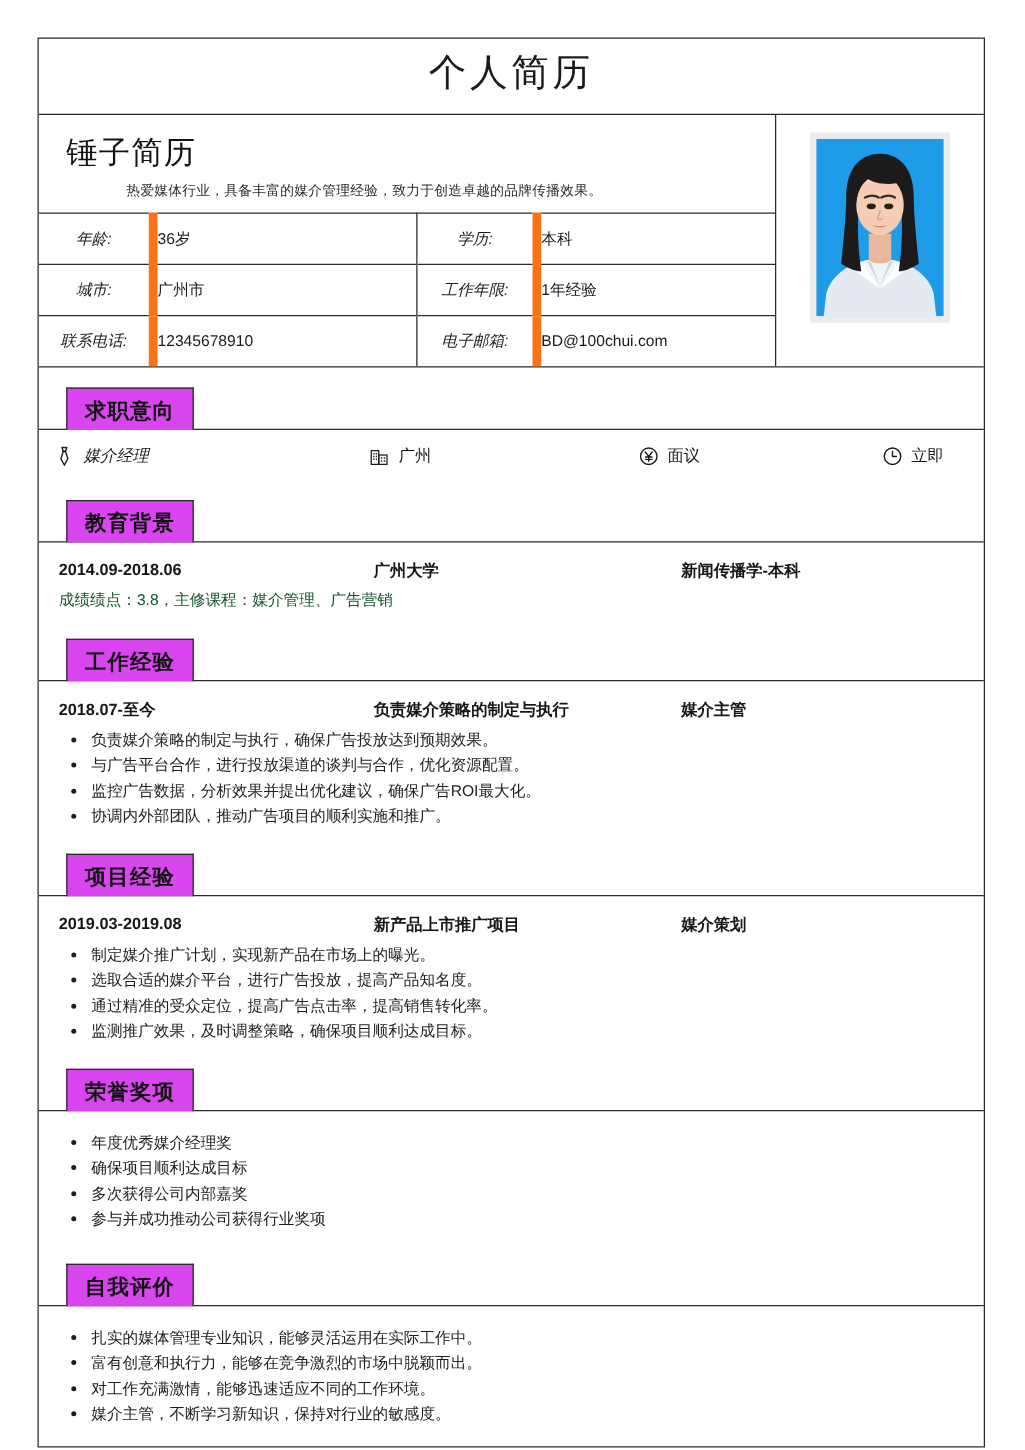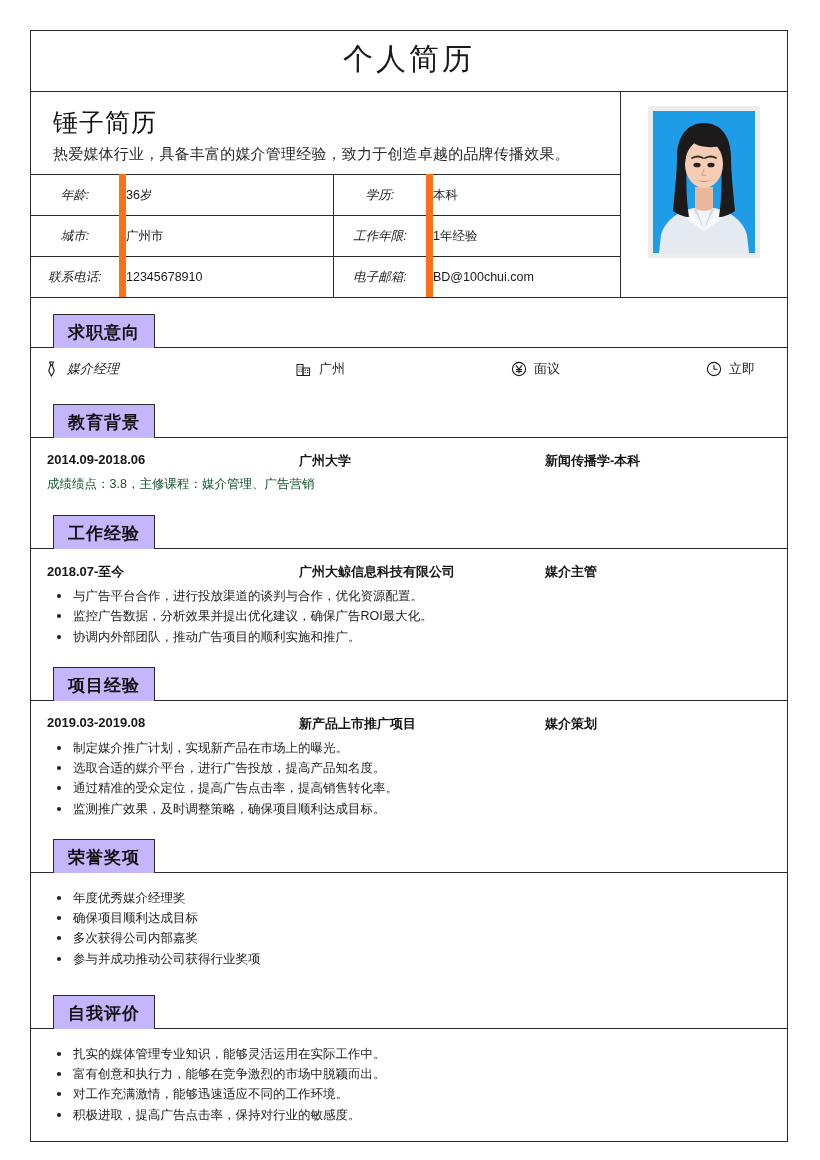--- a/index.html
+++ b/index.html
@@ -53,24 +53,25 @@
     padding: 14px 0 10px 22px;
   }
   .ident .name {
     font-size: 25px;
     font-weight: 400;
     color: #121212;
     line-height: 1.3;
     letter-spacing: 1px;
   }
   .ident .tagline {
-    font-size: 15px;
+    font-size: 11px;
     color: #2a2a2a;
     margin-top: 7px;
     letter-spacing: .2px;
+    margin-left: 48px;
   }
 
   table.info {
     border-collapse: collapse;
     width: 100%;
     table-layout: fixed;
   }
   table.info td {
     border-top: 1px solid #2b2b2b;
     height: 40px;
@@ -126,21 +127,21 @@
     height: 0;
     border-bottom: 1.6px solid #2b2b2b;
   }
   .sec-tab {
     position: absolute;
     left: 22px;
     bottom: 0;
     height: 34px;
     border: 1.6px solid #2b2b2b;
     border-bottom: none;
-    background: #c4b5fd;
+    background: #d946ef;
     padding: 0 14px;
     display: flex;
     align-items: center;
     box-sizing: border-box;
   }
   .sec-tab .sec-title {
     font-size: 17px;
     font-weight: bold;
     color: #121212;
     letter-spacing: 1px;
@@ -365,24 +366,25 @@
   <div class="section">
     <div class="sec-head">
       <div class="sec-rule"></div>
       <div class="sec-tab">
         <span class="sec-title">工作经验</span>
       </div>
     </div>
     <div class="sec-body">
       <div class="entry-row">
         <div class="c1">2018.07-至今</div>
-        <div class="c2">广州大鲸信息科技有限公司</div>
+        <div class="c2">负责媒介策略的制定与执行</div>
         <div class="c3">媒介主管</div>
       </div>
       <ul class="bullets">
+        <li>负责媒介策略的制定与执行，确保广告投放达到预期效果。</li>
         <li>与广告平台合作，进行投放渠道的谈判与合作，优化资源配置。</li>
         <li>监控广告数据，分析效果并提出优化建议，确保广告ROI最大化。</li>
         <li>协调内外部团队，推动广告项目的顺利实施和推广。</li>
       </ul>
     </div>
   </div>
 
   <div class="section">
     <div class="sec-head">
       <div class="sec-rule"></div>
@@ -427,18 +429,18 @@
       <div class="sec-rule"></div>
       <div class="sec-tab">
         <span class="sec-title">自我评价</span>
       </div>
     </div>
     <div class="sec-body wide-list last">
       <ul class="bullets">
         <li>扎实的媒体管理专业知识，能够灵活运用在实际工作中。</li>
         <li>富有创意和执行力，能够在竞争激烈的市场中脱颖而出。</li>
         <li>对工作充满激情，能够迅速适应不同的工作环境。</li>
-        <li>积极进取，提高广告点击率，保持对行业的敏感度。</li>
+        <li>媒介主管，不断学习新知识，保持对行业的敏感度。</li>
       </ul>
     </div>
   </div>
 
 </div>
 
 </body></html>

